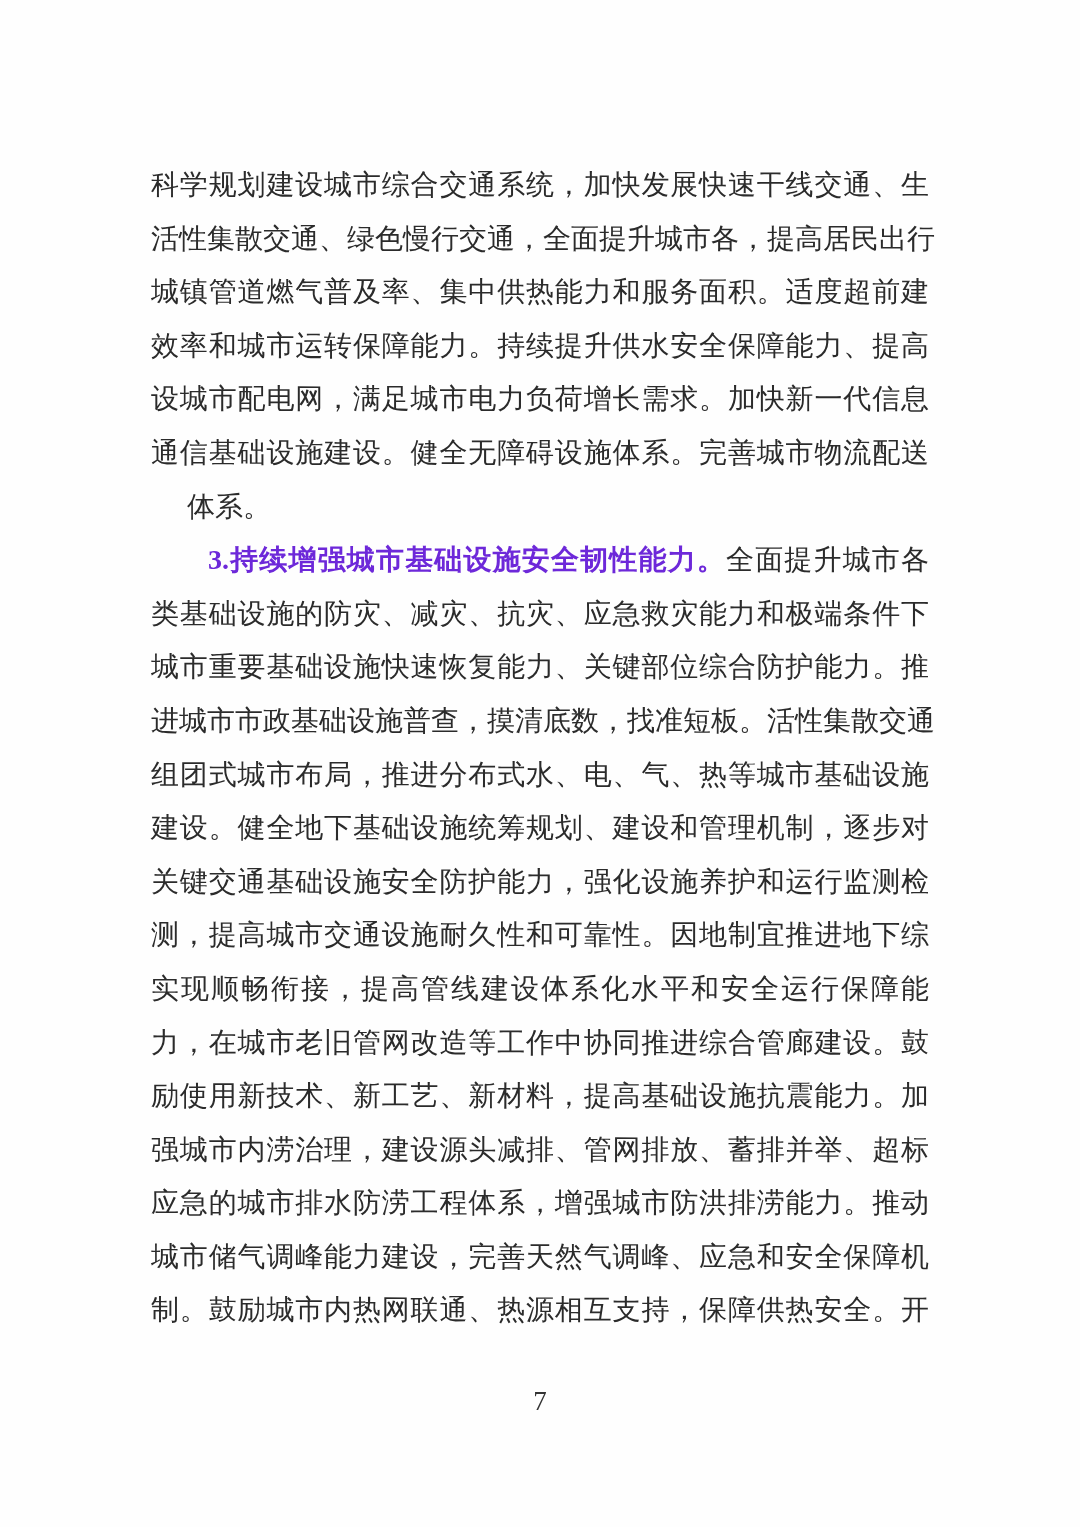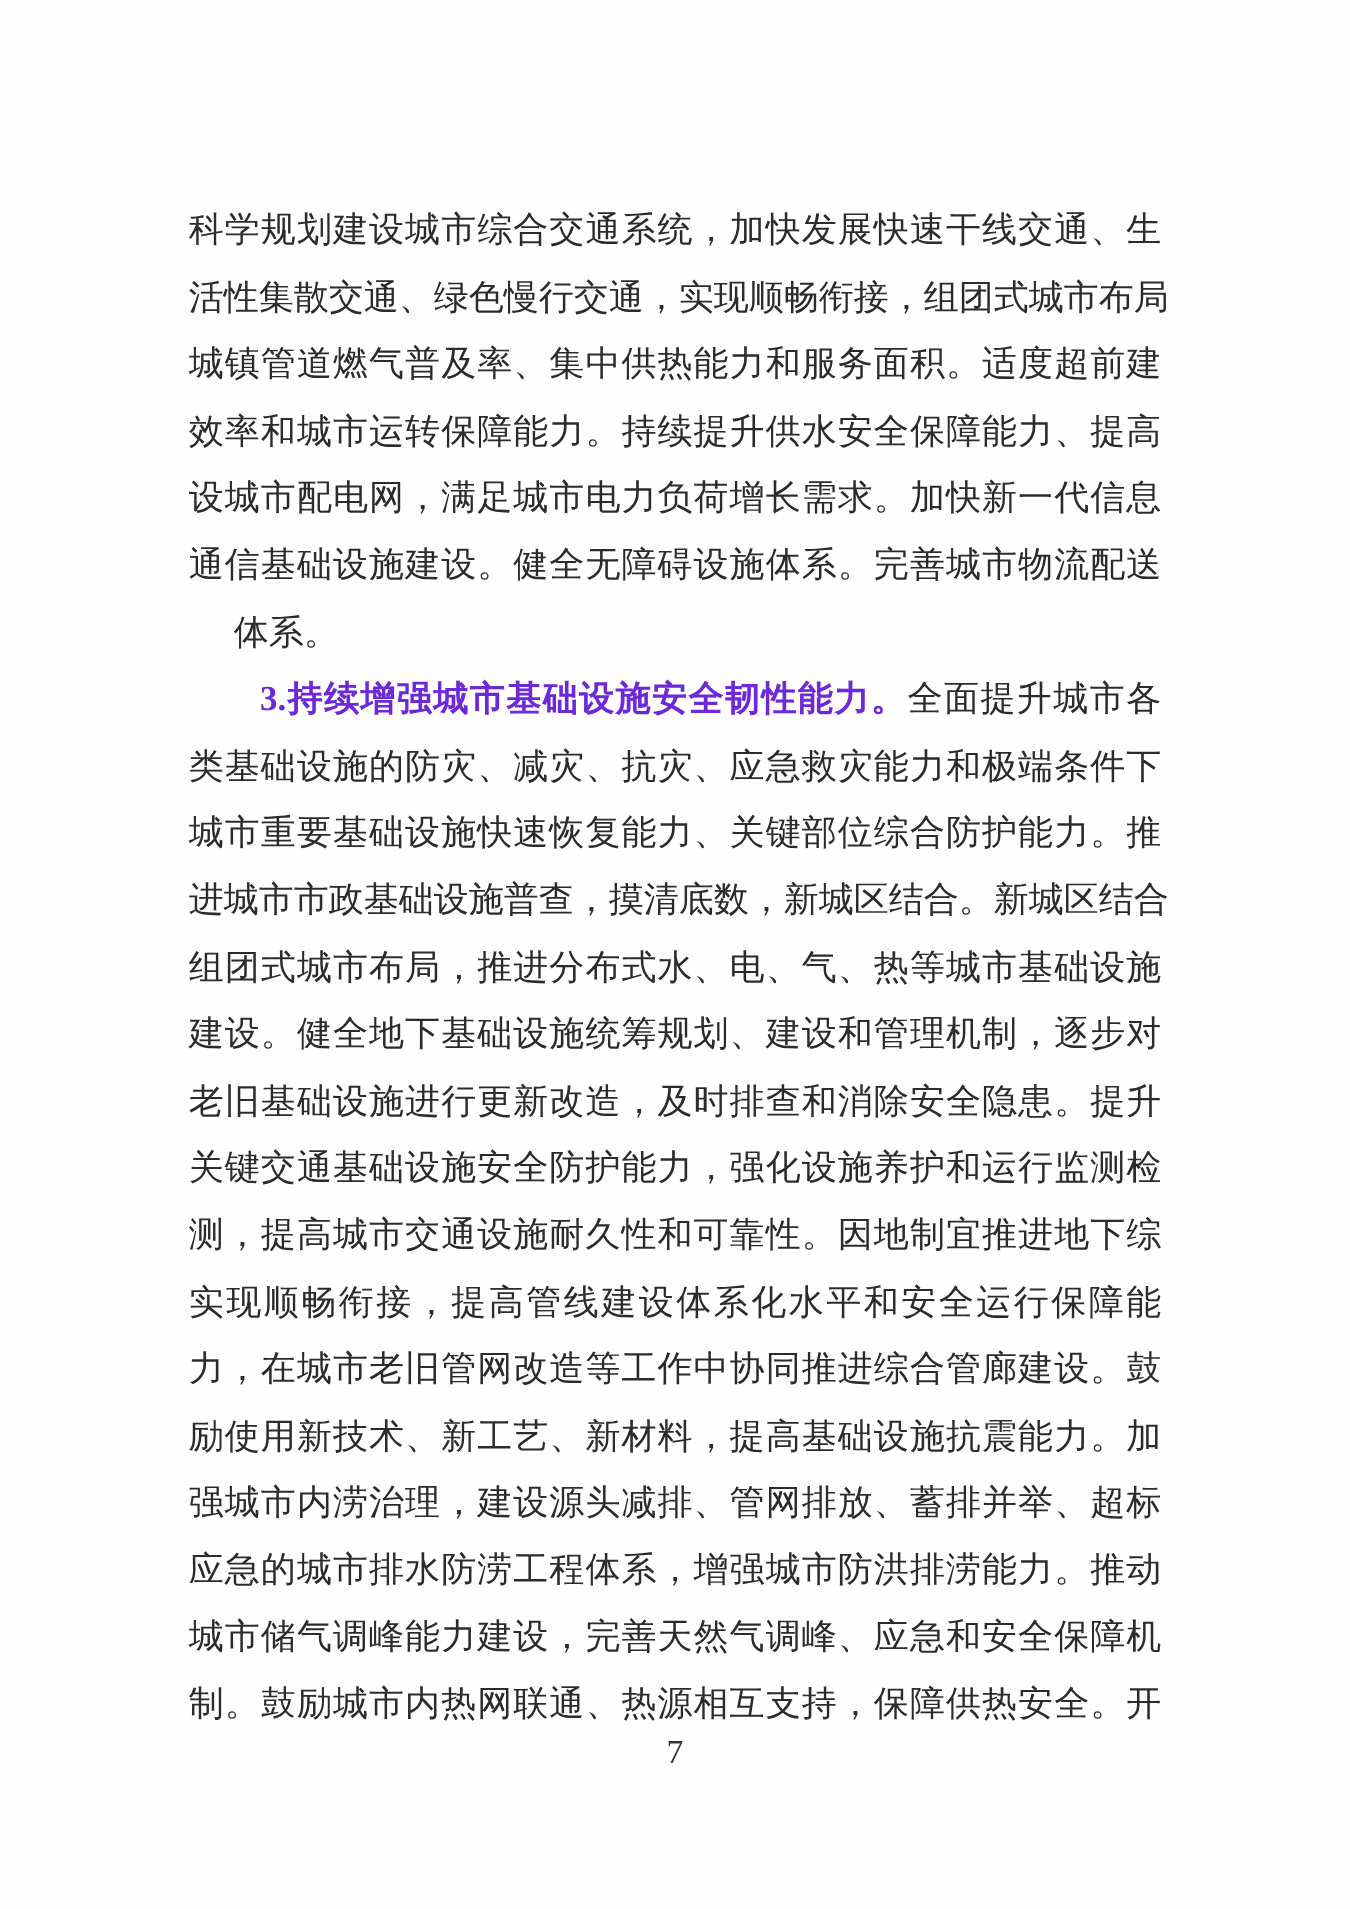--- a/index.html
+++ b/index.html
@@ -55,33 +55,32 @@
     color: #333333;
     line-height: 34px;
   }
 </style>
 </head>
 <body>
 
 <div class="page">
   <div class="text-block">
       <div class="line">科学规划建设城市综合交通系统，加快发展快速干线交通、生</div>
-      <div class="line">活性集散交通、绿色慢行交通，实现顺畅衔接，组团式城市布局</div>
+      <div class="line">活性集散交通、绿色慢行交通，全面提升城市各，提高居民出行</div>
       <div class="line">城镇管道燃气普及率、集中供热能力和服务面积。适度超前建</div>
       <div class="line">效率和城市运转保障能力。持续提升供水安全保障能力、提高</div>
       <div class="line">设城市配电网，满足城市电力负荷增长需求。加快新一代信息</div>
       <div class="line">通信基础设施建设。健全无障碍设施体系。完善城市物流配送</div>
       <div class="line para-end">体系。</div>
       <div class="line indent"><span class="lead-bold">3.持续增强城市基础设施安全韧性能力。</span>全面提升城市各</div>
       <div class="line">类基础设施的防灾、减灾、抗灾、应急救灾能力和极端条件下</div>
       <div class="line">城市重要基础设施快速恢复能力、关键部位综合防护能力。推</div>
-      <div class="line">进城市市政基础设施普查，摸清底数，新城区结合。新城区结合</div>
+      <div class="line">进城市市政基础设施普查，摸清底数，找准短板。活性集散交通</div>
       <div class="line">组团式城市布局，推进分布式水、电、气、热等城市基础设施</div>
       <div class="line">建设。健全地下基础设施统筹规划、建设和管理机制，逐步对</div>
-      <div class="line">老旧基础设施进行更新改造，及时排查和消除安全隐患。提升</div>
       <div class="line">关键交通基础设施安全防护能力，强化设施养护和运行监测检</div>
       <div class="line">测，提高城市交通设施耐久性和可靠性。因地制宜推进地下综</div>
       <div class="line">实现顺畅衔接，提高管线建设体系化水平和安全运行保障能</div>
       <div class="line">力，在城市老旧管网改造等工作中协同推进综合管廊建设。鼓</div>
       <div class="line">励使用新技术、新工艺、新材料，提高基础设施抗震能力。加</div>
       <div class="line">强城市内涝治理，建设源头减排、管网排放、蓄排并举、超标</div>
       <div class="line">应急的城市排水防涝工程体系，增强城市防洪排涝能力。推动</div>
       <div class="line">城市储气调峰能力建设，完善天然气调峰、应急和安全保障机</div>
       <div class="line">制。鼓励城市内热网联通、热源相互支持，保障供热安全。开</div>
     </div>

